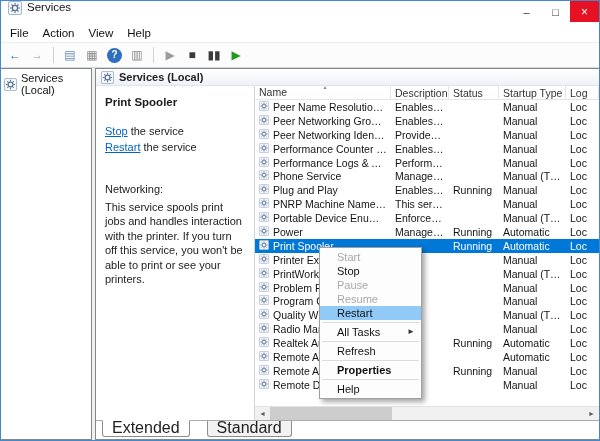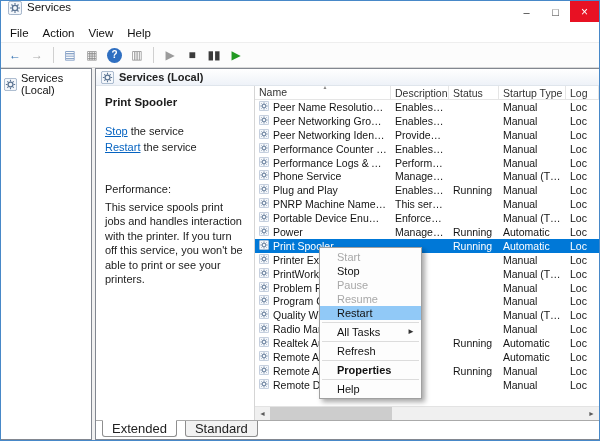--- a/index.html
+++ b/index.html
@@ -76,22 +76,22 @@
   .hscroll{height:14px;flex:0 0 14px;background:#f0f0f0;display:flex;align-items:center;
     border-top:1px solid #e3e3e3}
   .hs-btn{width:15px;height:14px;display:flex;align-items:center;justify-content:center;
     font-size:7px;color:#5a5a5a;background:#f0f0f0}
   .hs-thumb{width:122px;height:14px;background:#cdcdcd}
   .hs-track{flex:1}
 
   
   .tabs{height:19px;flex:0 0 19px;background:#fff;display:flex;align-items:flex-start;
     padding-left:6px;border-top:1px solid #aaa}
-  .tab{font-size:13px;color:#222;padding:1px 9px 2px;background:#f2f2f2;
-    border:1px solid #8e8e8e;border-top:none;border-radius:0 0 3px 3px;margin-right:8px;
+  .tab{font-size:16px;color:#222;padding:1px 9px 2px;background:#f2f2f2;
+    border:1px solid #8e8e8e;border-top:none;border-radius:0 0 3px 3px;margin-right:17px;
     height:16px;display:flex;align-items:center}
   .tab.active{background:#fff;height:17px;margin-top:-1px;border-top:1px solid #fff;z-index:2}
 
   
   .statusbar{height:18px;flex:0 0 18px;background:#f0f0f0;border-top:1px solid #d4d4d4;
     display:flex;align-items:center;font-size:11px;color:#1a1a1a;padding-left:7px;position:relative}
   .status-divider{position:absolute;right:96px;top:3px;width:1px;height:12px;background:#cfcfcf}
 
   
   .context-menu{position:absolute;left:318px;top:246px;width:103px;background:#fdfdfd;
@@ -168,21 +168,21 @@
         <span>Services (Local)</span>
       </div>
 
       <div class="body">
         <div class="info-panel">
           <div class="info-title">Print Spooler</div>
           <div class="info-links">
             <div><a class="link">Stop</a><span> the service</span></div>
             <div><a class="link">Restart</a><span> the service</span></div>
           </div>
-          <div class="info-desc-heading">Performance:</div>
+          <div class="info-desc-heading">Networking:</div>
           <div class="info-desc">This service spools print jobs and handles interaction with the printer. If you turn off this service, you won't be able to print or see your printers.</div>
         </div>
 
         <div class="list-view">
           <div class="list-header">
               <div class="hcell c0">
                 <span>Name</span>
                 <span class="sort-arrow">▲</span>
               </div>
               <div class="hcell c1">

